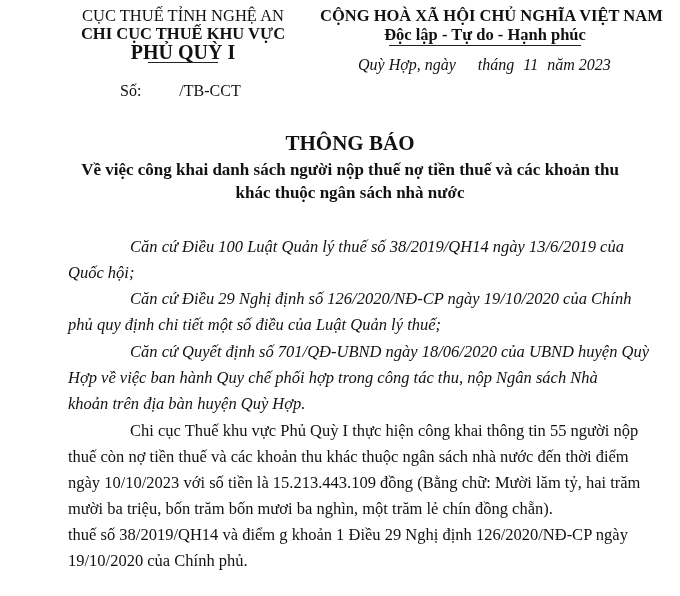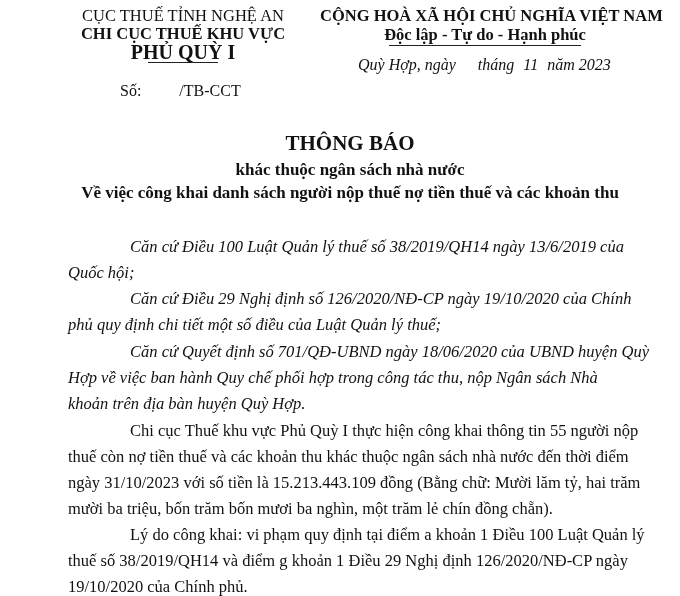--- a/index.html
+++ b/index.html
@@ -60,22 +60,22 @@
   <div class="l1">CỘNG HOÀ XÃ HỘI CHỦ NGHĨA VIỆT NAM</div>
   <div class="l2">Độc lập - Tự do - Hạnh phúc</div>
   <div class="rule"></div>
   <div class="date">
     <span>Quỳ Hợp, ngày</span><span class="gap"></span><span>tháng</span><span class="gap2"></span> <span>11</span> <span class="gap2"></span><span>năm</span> <span>2023</span>
   </div>
 </div>
 
 <div id="title" class="abs center">THÔNG BÁO</div>
 <div id="subtitle" class="abs center">
+  <div>Về việc công khai danh sách người nộp thuế nợ tiền thuế và các khoản thu</div>
   <div>khác thuộc ngân sách nhà nước</div>
-  <div>Về việc công khai danh sách người nộp thuế nợ tiền thuế và các khoản thu</div>
 </div>
 
 <div class="para italic" style="top:234px; width:510px; left:68px;">
   <span class="line first">Căn cứ Điều 100 Luật Quản lý thuế số 38/2019/QH14 ngày 13/6/2019 của</span>
   <span class="line">Quốc hội;</span>
 </div>
 
 <div class="para italic" style="top:286px; width:510px; left:68px;">
   <span class="line first">Căn cứ Điều 29 Nghị định số 126/2020/NĐ-CP ngày 19/10/2020 của Chính</span>
   <span class="line">phủ quy định chi tiết một số điều của Luật Quản lý thuế;</span>
@@ -83,21 +83,20 @@
 
 <div class="para italic" style="top:339px; width:510px; left:68px;">
   <span class="line first">Căn cứ Quyết định số 701/QĐ-UBND ngày 18/06/2020 của UBND huyện Quỳ</span>
   <span class="line">Hợp về việc ban hành Quy chế phối hợp trong công tác thu, nộp Ngân sách Nhà</span>
   <span class="line">khoản trên địa bàn huyện Quỳ Hợp.</span>
 </div>
 
 <div class="para" style="top:418px; width:510px; left:68px;">
   <span class="line first">Chi cục Thuế khu vực Phủ Quỳ I thực hiện công khai thông tin 55 người nộp</span>
   <span class="line">thuế còn nợ tiền thuế và các khoản thu khác thuộc ngân sách nhà nước đến thời điểm</span>
-  <span class="line">ngày 31/10/2023 với số tiền là 15.213.443.109 đồng (Bằng chữ: Mười lăm tỷ, hai trăm</span>
+  <span class="line">ngày 10/10/2023 với số tiền là 15.213.443.109 đồng (Bằng chữ: Mười lăm tỷ, hai trăm</span>
   <span class="line">mười ba triệu, bốn trăm bốn mươi ba nghìn, một trăm lẻ chín đồng chẵn).</span>
 </div>
 
 <div class="para" style="top:522px; width:510px; left:68px;">
-  <span class="line first">Lý do công khai: vi phạm quy định tại điểm a khoản 1 Điều 100 Luật Quản lý</span>
   <span class="line">thuế số 38/2019/QH14 và điểm g khoản 1 Điều 29 Nghị định 126/2020/NĐ-CP ngày</span>
   <span class="line">19/10/2020 của Chính phủ.</span>
 </div>
 
 </body></html>

